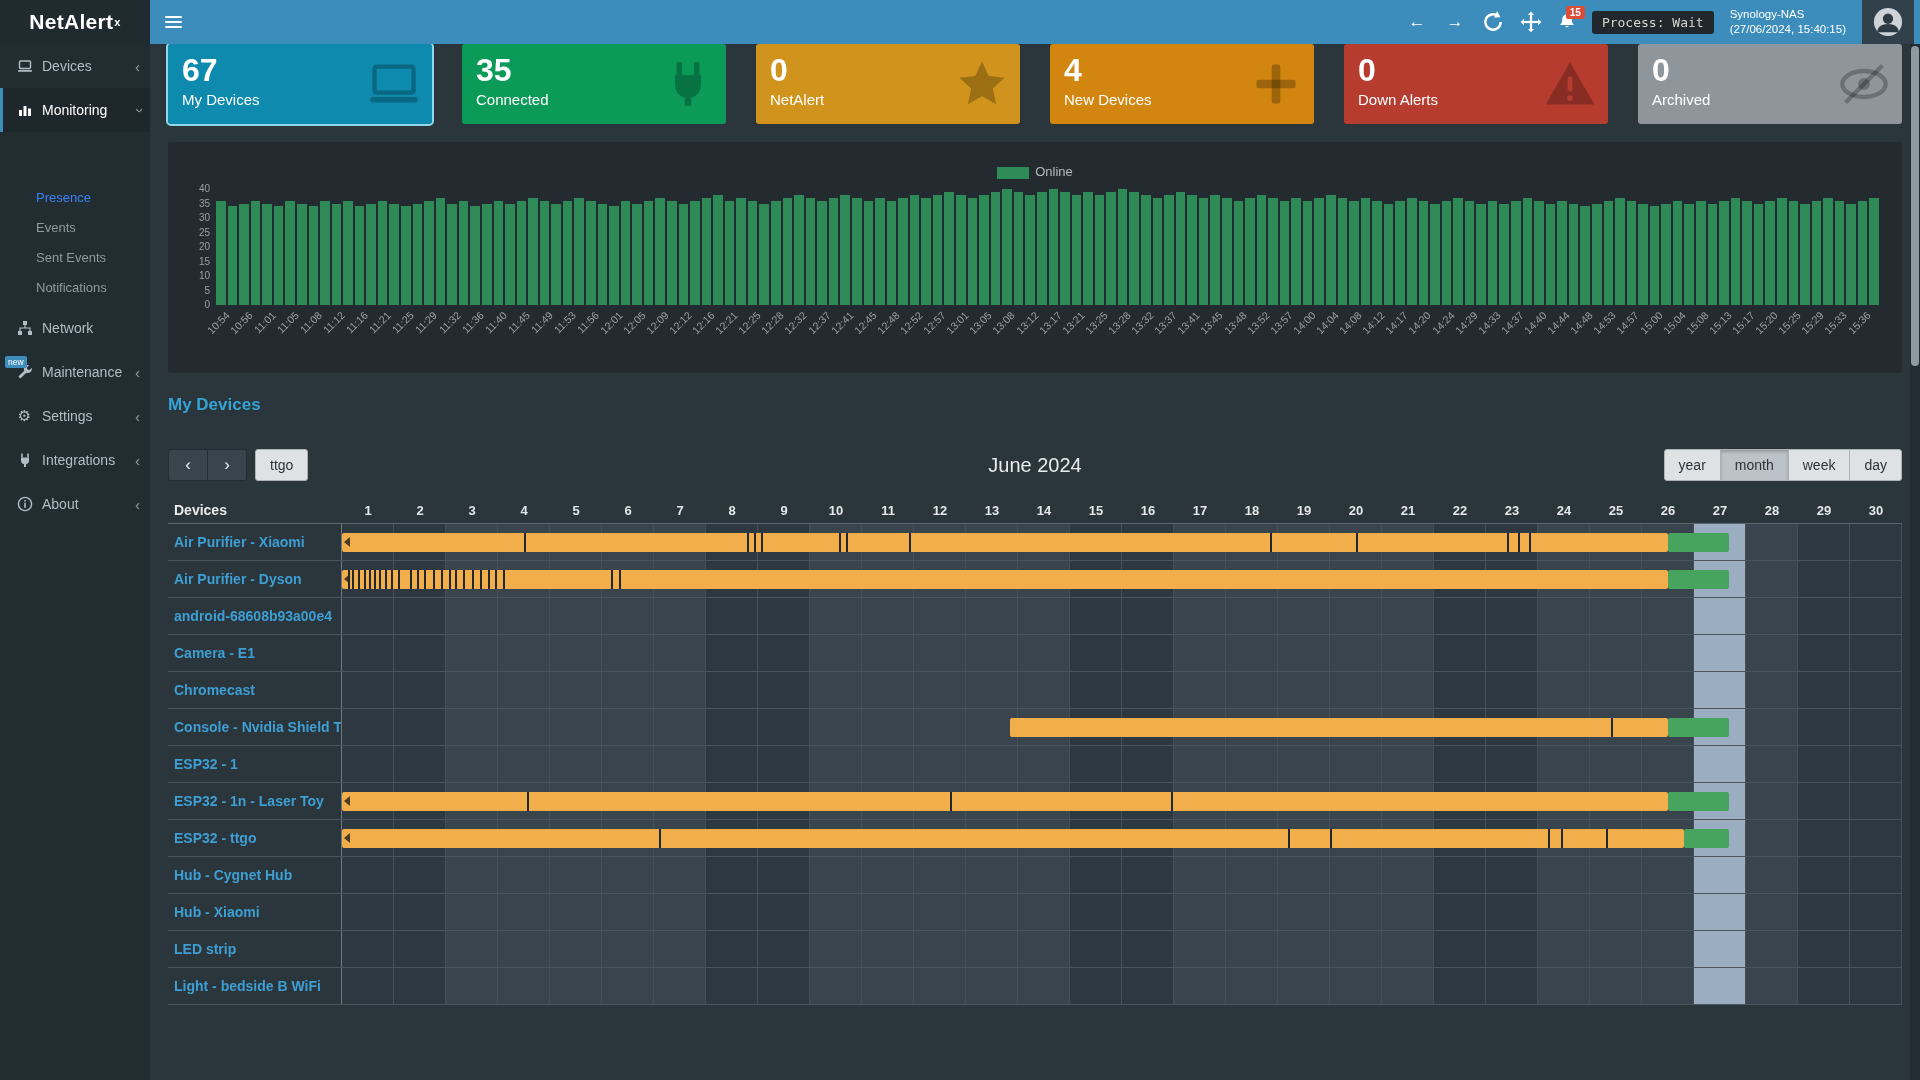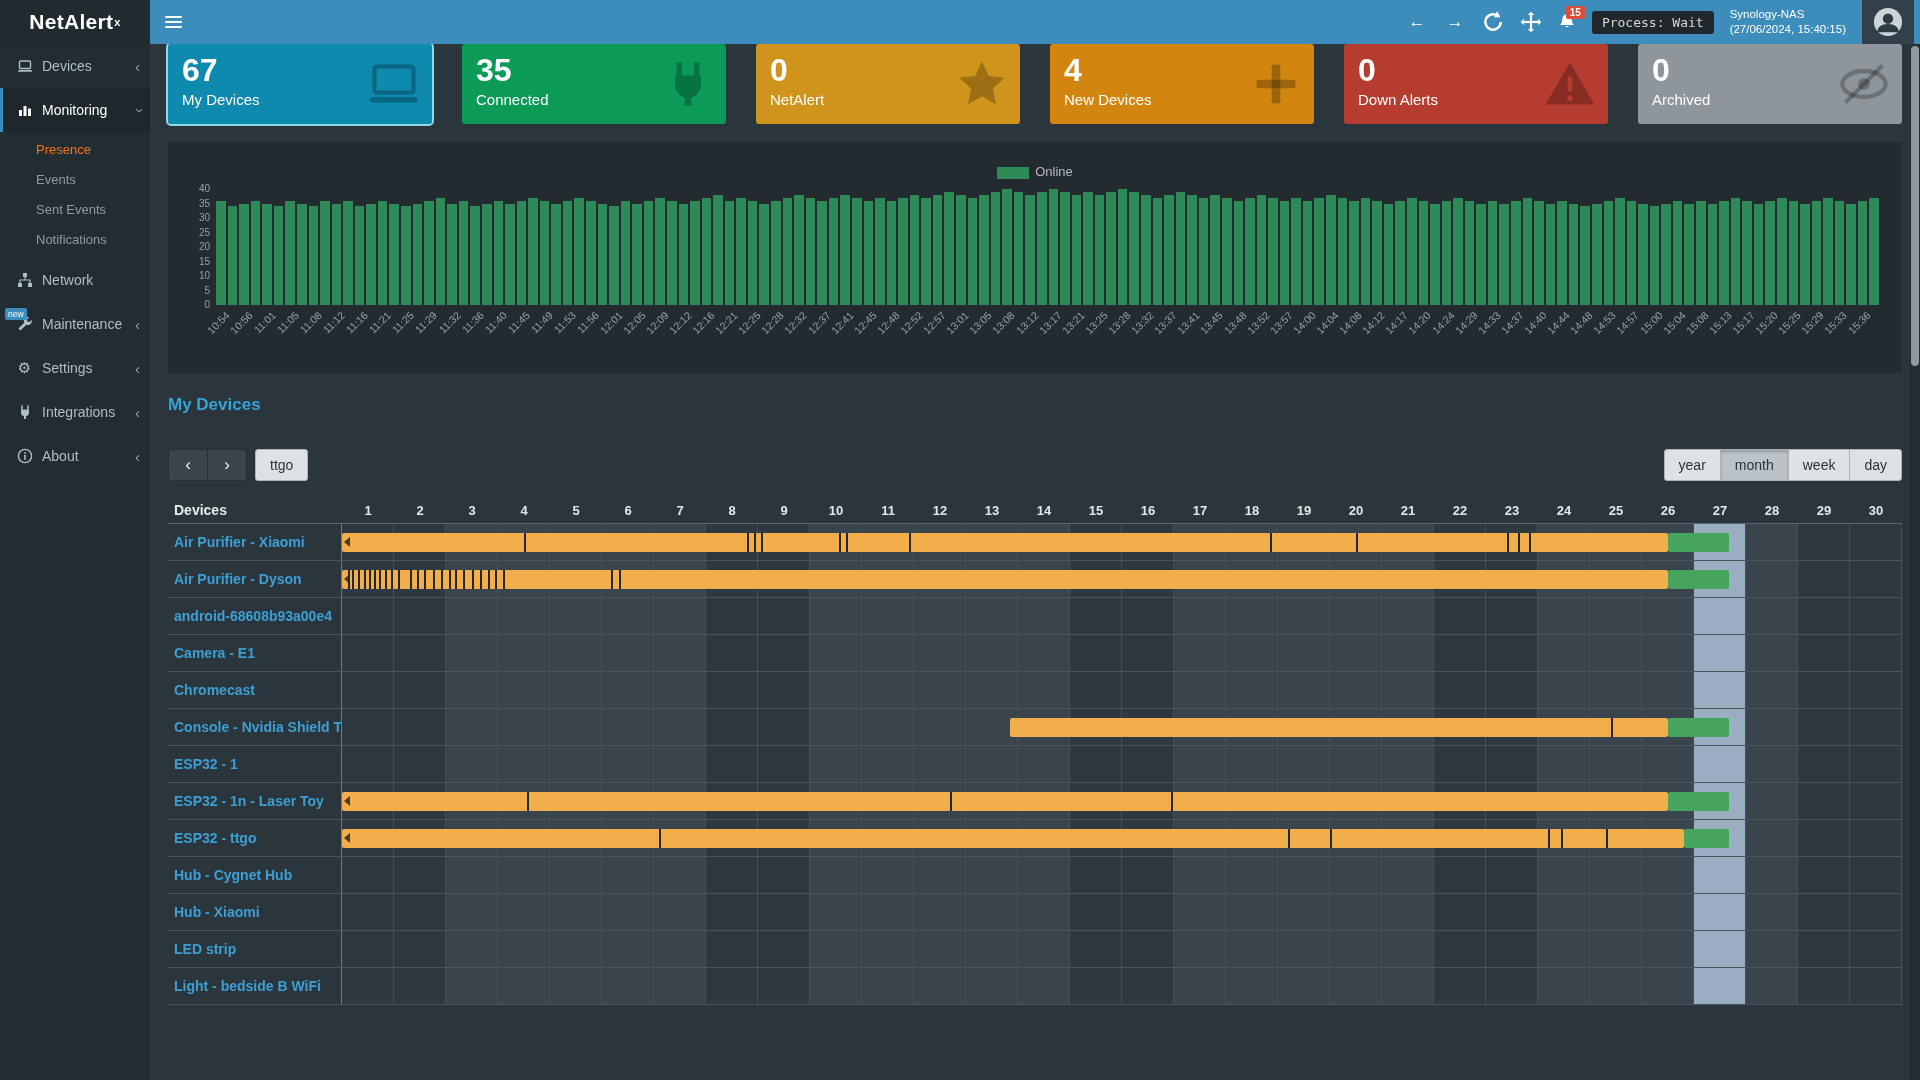--- a/index.html
+++ b/index.html
@@ -24,21 +24,21 @@
   .sidebar { position:fixed; top:44px; left:0; bottom:0; width:150px; background:#222d32; z-index:40; }
   .sb-item { position:relative; display:flex; align-items:center; gap:9px; height:44px; padding:0 8px 0 13px; color:#b0bec5; font-size:14px; cursor:pointer; border-left:3px solid transparent; }
   .sb-item.active { background:#1e282c; color:#fff; border-left-color:#3c8dbc; }
   .sb-ic { width:17px; display:flex; align-items:center; justify-content:center; font-size:15px; }
   .sb-ic svg { width:16px; height:16px; }
   .sb-label { flex:1; white-space:nowrap; overflow:hidden; }
   .chev { font-size:15px; color:#8fa0a8; margin-right:2px; display:inline-block; }
   .chev.down { transform:rotate(-90deg); }
   .sb-sub { padding:2px 0 4px; }
   .sb-subitem { height:30px; display:flex; align-items:center; padding-left:36px; font-size:13px; color:#8f9ba1; cursor:pointer; }
-  .sb-subitem.cur { color:#f97316; }
+  .sb-subitem.cur { color:#3b82f6;margin-top:48px; }
   .new-badge { position:absolute; left:2px; top:6px; background:#3c8dbc; color:#fff; font-size:8.5px; padding:1px 3px; border-radius:2px; }
 
   
   .content { position:absolute; left:150px; top:44px; right:0; bottom:0; padding:0 18px 0; overflow:hidden; }
   .content-header { background:#313b42; margin:0 -18px 16px; padding:12px 18px; display:flex; align-items:center; gap:10px; }
   .page-title { font-size:24px; color:#ced3d6; font-weight:400; }
 
   .stats-row { display:flex; gap:30px; }
   .card { flex:1; height:80px; border-radius:3px; position:relative; padding:10px 14px; color:#fff; cursor:pointer; overflow:hidden; }
   .card.hl { outline:2px solid #8fd8ec; }
@@ -532,20 +532,21 @@
           <span style="right: 2.36111%;">15:33</span>
           <span style="right: 0.972222%;">15:36</span>
         </div>
     </div>
   </div>
 
   <div class="mydev">
     <div class="mydev-title">My Devices</div>
 
     <div class="cal-toolbar">
+      <div class="cal-title">June 2024</div>
       <div class="tb-left">
         <div class="grp">
           <div class="btn btn-dark">
               <span>‹</span>
             </div>
           <div class="btn btn-dark">
               <span>›</span>
             </div>
         </div>
         <div class="btn btn-light">ttgo</div>

